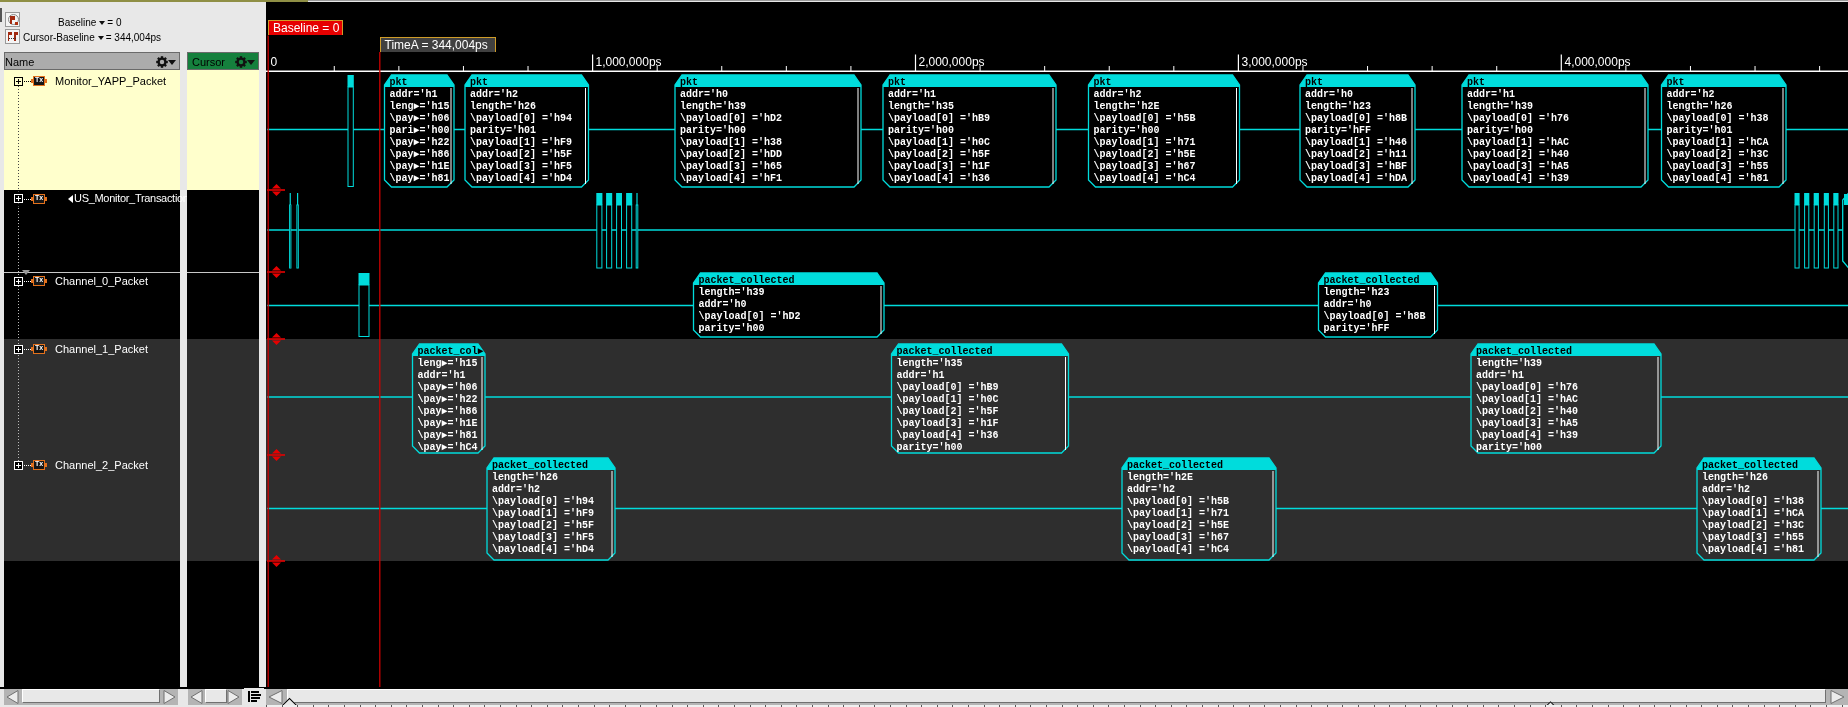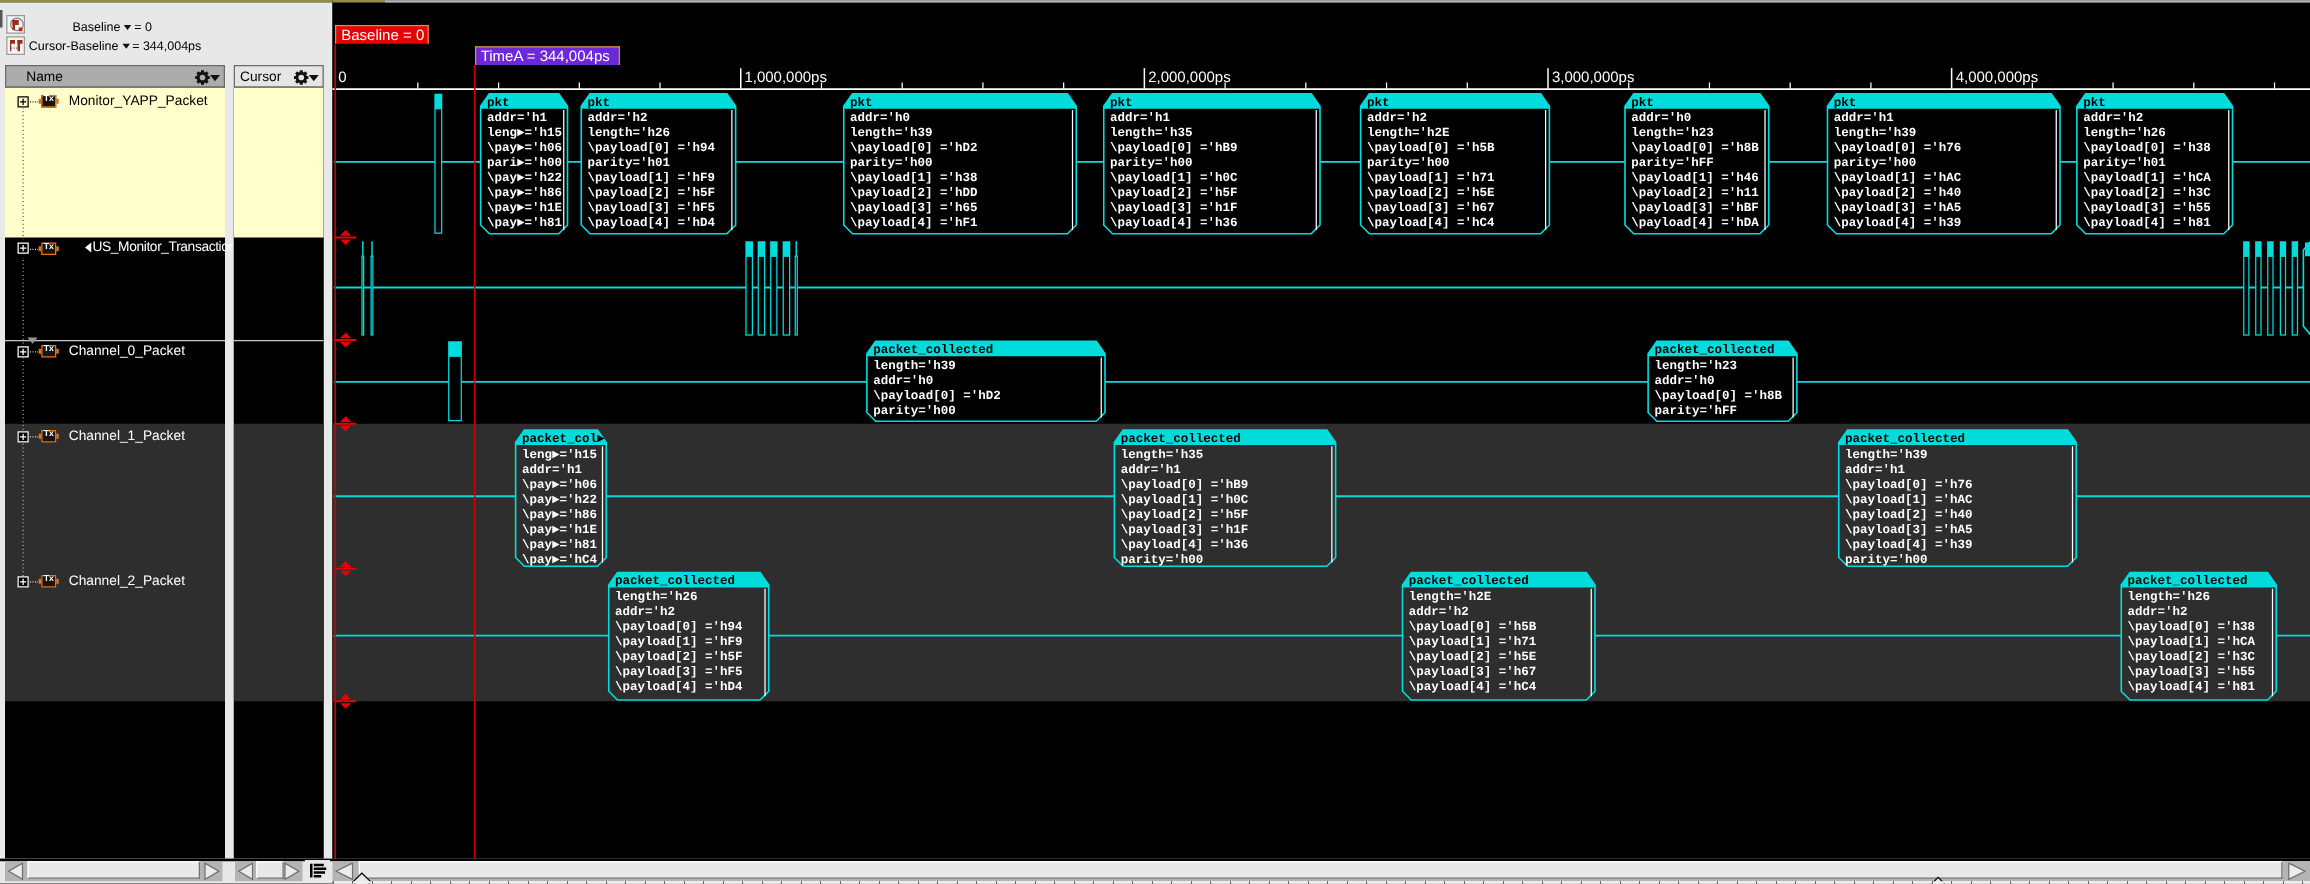--- a/index.html
+++ b/index.html
@@ -23,21 +23,21 @@
      <div style="position:absolute;left:8px;top:2px;width:1.5px;height:9px;background:#a22a10"></div>
      <div style="position:absolute;left:3px;top:8px;width:7px;height:1px;background-image:linear-gradient(90deg,#333 1px,transparent 1px);background-size:2px 1px"></div>
   </div>
   <div style="position:absolute;left:58px;top:14.5px;font:10px 'Liberation Sans',sans-serif;color:#000">Baseline<span style="display:inline-block;width:0;height:0;border-left:3.5px solid transparent;border-right:3.5px solid transparent;border-top:4.5px solid #111;margin:0 2px 1px 3px"></span>= 0</div>
   <div style="position:absolute;left:23px;top:30px;font:10px 'Liberation Sans',sans-serif;color:#000">Cursor-Baseline<span style="display:inline-block;width:0;height:0;border-left:3.5px solid transparent;border-right:3.5px solid transparent;border-top:4.5px solid #111;margin:0 2px 1px 3px"></span>= 344,004ps</div>
 </div>
 <div style="position:absolute;left:0;top:52px;width:266px;height:635px;background:#e8e8e8"></div>
 
 <div style="position:absolute;left:4px;top:52px;width:176px;height:635px">
   <div style="position:absolute;left:0;top:0;width:176px;height:18px;background:#acacac;border:1px solid #6a6a6a;box-sizing:border-box">
-     <div style="position:absolute;left:16px;top:3px;font:11px 'Liberation Sans',sans-serif;color:#000">Name</div>
+     <div style="position:absolute;left:0;top:3px;font:11px 'Liberation Sans',sans-serif;color:#000">Name</div>
      <svg style="position:absolute;right:11px;top:3px" width="12" height="12" viewBox="-6 -6 12 12">
         <circle r="3.4" fill="none" stroke="#111" stroke-width="2.3"></circle>
         <g fill="#111">
           <g id="t">
             <rect x="-1.2" y="-5.8" width="2.4" height="2.6"></rect>
           </g>
           <use href="#t" transform="rotate(45)"></use>
           <use href="#t" transform="rotate(90)"></use>
           <use href="#t" transform="rotate(135)"></use>
           <use href="#t" transform="rotate(180)"></use>
@@ -104,21 +104,21 @@
   </div>
   <div style="position:absolute;left:20px;top:395px;width:8px;height:1px;background-image:linear-gradient(90deg,#fff 1px,transparent 1px);background-size:2px 1px"></div>
   <div style="position:absolute;left:29px;top:390px;width:12px;height:10px;border:1.5px solid #e2711d;background:#151515;color:#fff;font:bold 7px 'Liberation Sans',sans-serif;text-align:center;line-height:6.5px;box-sizing:border-box">Tx</div>
   <div style="position:absolute;left:27px;top:393px;width:2px;height:4px;background:#e2711d"></div>
   <div style="position:absolute;left:41px;top:393px;width:2px;height:4px;background:#e2711d"></div>
   <div style="position:absolute;left:51px;top:388.5px;color:#fff;font:11px 'Liberation Sans',sans-serif;white-space:nowrap"><span style="letter-spacing:0px">Channel_2_Packet</span></div>
   </div>
 </div>
 
 <div style="position:absolute;left:187px;top:52px;width:72px;height:635px">
-  <div style="position:absolute;left:0;top:0;width:72px;height:18px;background:#e5e5e5;border:1px solid #6a6a6a;box-sizing:border-box">
+  <div style="position:absolute;left:0;top:0;width:72px;height:18px;background:#15803d;border:1px solid #6a6a6a;box-sizing:border-box">
      <div style="position:absolute;left:4px;top:3px;font:11px 'Liberation Sans',sans-serif;color:#000">Cursor</div>
      <svg style="position:absolute;right:11px;top:3px" width="12" height="12" viewBox="-6 -6 12 12">
         <circle r="3.4" fill="none" stroke="#111" stroke-width="2.3"></circle>
         <g fill="#111">
           <g id="t">
             <rect x="-1.2" y="-5.8" width="2.4" height="2.6"></rect>
           </g>
           <use href="#t" transform="rotate(45)"></use>
           <use href="#t" transform="rotate(90)"></use>
           <use href="#t" transform="rotate(135)"></use>
@@ -450,21 +450,21 @@
 <polygon points="276.5,449 272,453.5 281,453.5" fill="#e60000"></polygon>
 <polygon points="276.5,461 272,456.5 281,456.5" fill="#e60000"></polygon>
 <line x1="267" y1="561" x2="285" y2="561" stroke="#e60000" stroke-width="1.6"></line>
 <polygon points="276.5,555 272,559.5 281,559.5" fill="#e60000"></polygon>
 <polygon points="276.5,567 272,562.5 281,562.5" fill="#e60000"></polygon>
 <line x1="268.2" y1="35.5" x2="268.2" y2="687" stroke="#cc0000" stroke-width="1.3"></line>
 <line x1="379.8" y1="52" x2="379.8" y2="687" stroke="#cc0000" stroke-width="1.3"></line>
 </svg>
 
 <div style="position:absolute;left:268px;top:19.5px;width:75px;height:15.5px;background:#e60000;border:1px solid #cf9c28;border-bottom:none;box-sizing:border-box;color:#fff;font:12px 'Liberation Sans',sans-serif;padding-left:4px">Baseline = 0</div>
-<div style="position:absolute;left:379.5px;top:37px;width:116px;height:15px;background:#6d28d9;border:1px solid #cf9c28;border-bottom:none;box-sizing:border-box;color:#fff;font:12px 'Liberation Sans',sans-serif;padding-left:4px">TimeA = 344,004ps</div>
+<div style="position:absolute;left:379.5px;top:37px;width:116px;height:15px;background:#404040;border:1px solid #cf9c28;border-bottom:none;box-sizing:border-box;color:#fff;font:12px 'Liberation Sans',sans-serif;padding-left:4px">TimeA = 344,004ps</div>
 
 <div style="position:absolute;left:0;top:687px;width:1848px;height:20px;background:#e8e8e8">
   <div style="position:absolute;left:0;top:0;width:1848px;height:2px;background:#000"></div>
 </div>
 <div style="position:absolute;left:4px;top:689px;width:174px;height:16px;background:#b4b4b4">
     <svg style="position:absolute;left:0px;top:1px" width="18" height="14">
       <polygon points="14,0.5 14,13.5 3,7" fill="#ececec" stroke="#6f6f6f" stroke-width="1"></polygon>
     </svg>
     <div style="position:absolute;left:18px;top:0px;width:138px;height:14px;background:#e8e8e8;border-top:1.5px solid #fff;border-left:1.5px solid #fff;border-right:1.5px solid #707070;border-bottom:1.5px solid #707070;box-sizing:border-box"></div>
     <svg style="position:absolute;left:156px;top:1px" width="18" height="14">

